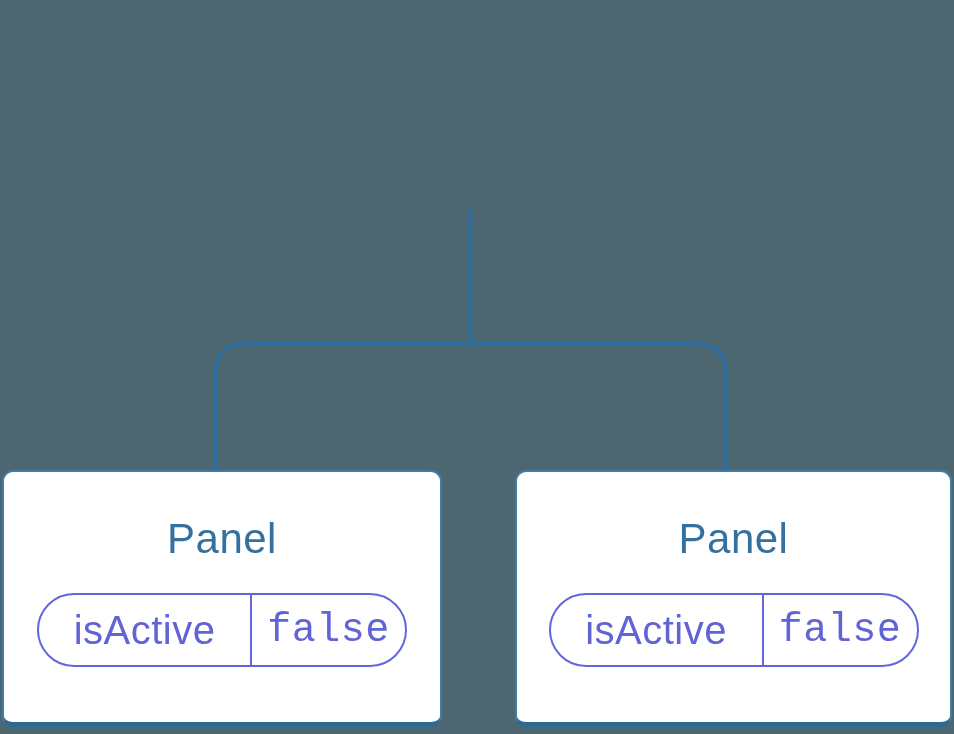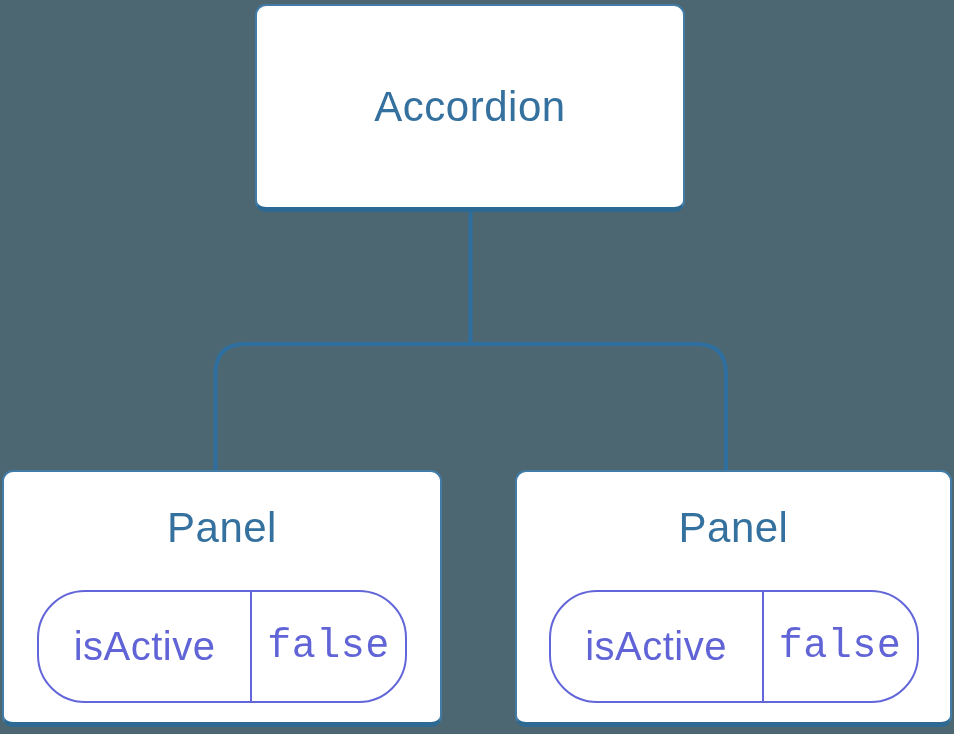--- a/index.html
+++ b/index.html
@@ -47,27 +47,27 @@
     line-height:56px;
     white-space:nowrap;
   }
   .node-root{
     left:255px;top:4px;width:430px;height:208px;
     display:flex;align-items:center;justify-content:center;
   }
   .node-panel{
     top:470px;height:257px;
     display:flex;flex-direction:column;align-items:center;
-    padding-top:28px;
+    padding-top:39px;
   }
   .node-panel-left{left:2px;width:440px;}
   .node-panel-right{left:515px;width:437px;}
   .state-pill{
-    margin-top:34px;
-    width:370px;height:113px;
+    margin-top:26px;
+    width:370px;height:74px;
     border:2.5px solid var(--state-border);
     border-radius:48px;
     display:flex;
     align-items:stretch;
     background:var(--node-background);
     overflow:hidden;
   }
   .pill-cell{
     display:flex;align-items:center;justify-content:center;
     color:var(--state-text);
@@ -85,23 +85,20 @@
 </head>
 <body>
 
 <div class="stage">
 
   <svg class="connectors" viewBox="0 0 954 734" aria-hidden="true">
     <path d="M470.5 209 L470.5 344"></path>
     <path d="M215.5 471 L215.5 374 Q215.5 344 245.5 344 L696 344 Q726 344 726 374 L726 471"></path>
   </svg>
 
-  <div class="node node-root">
-    <div class="node-title">Accordion</div>
-  </div>
 
   <div class="node node-panel node-panel-left">
     <div class="node-title">Panel</div>
     <div class="state-pill">
       <div class="pill-cell pill-cell-key">isActive</div>
       <div class="pill-cell pill-cell-value">false</div>
     </div>
   </div>
 
   <div class="node node-panel node-panel-right">

